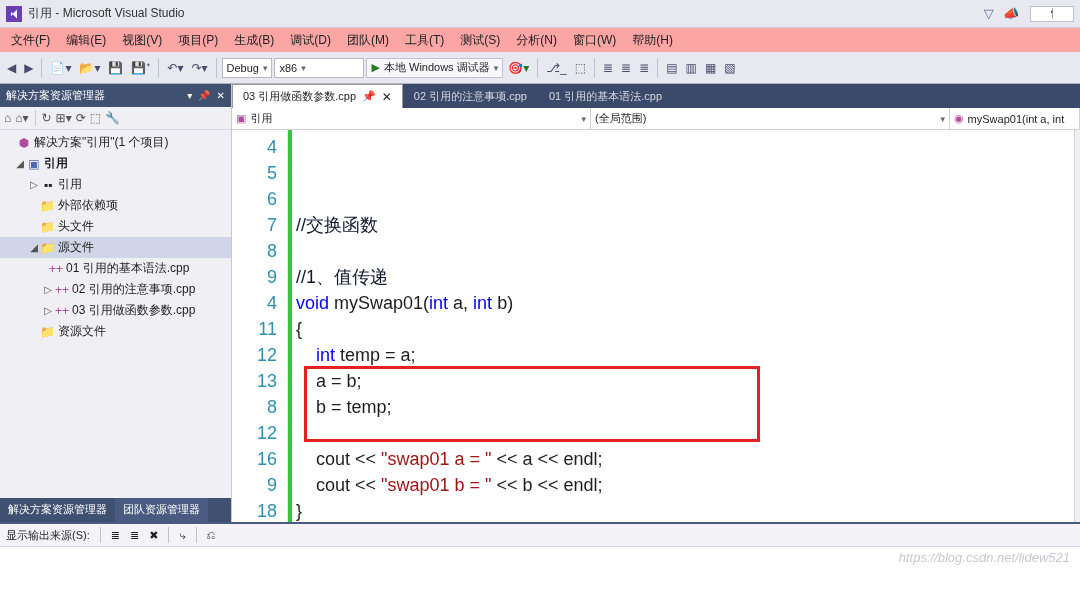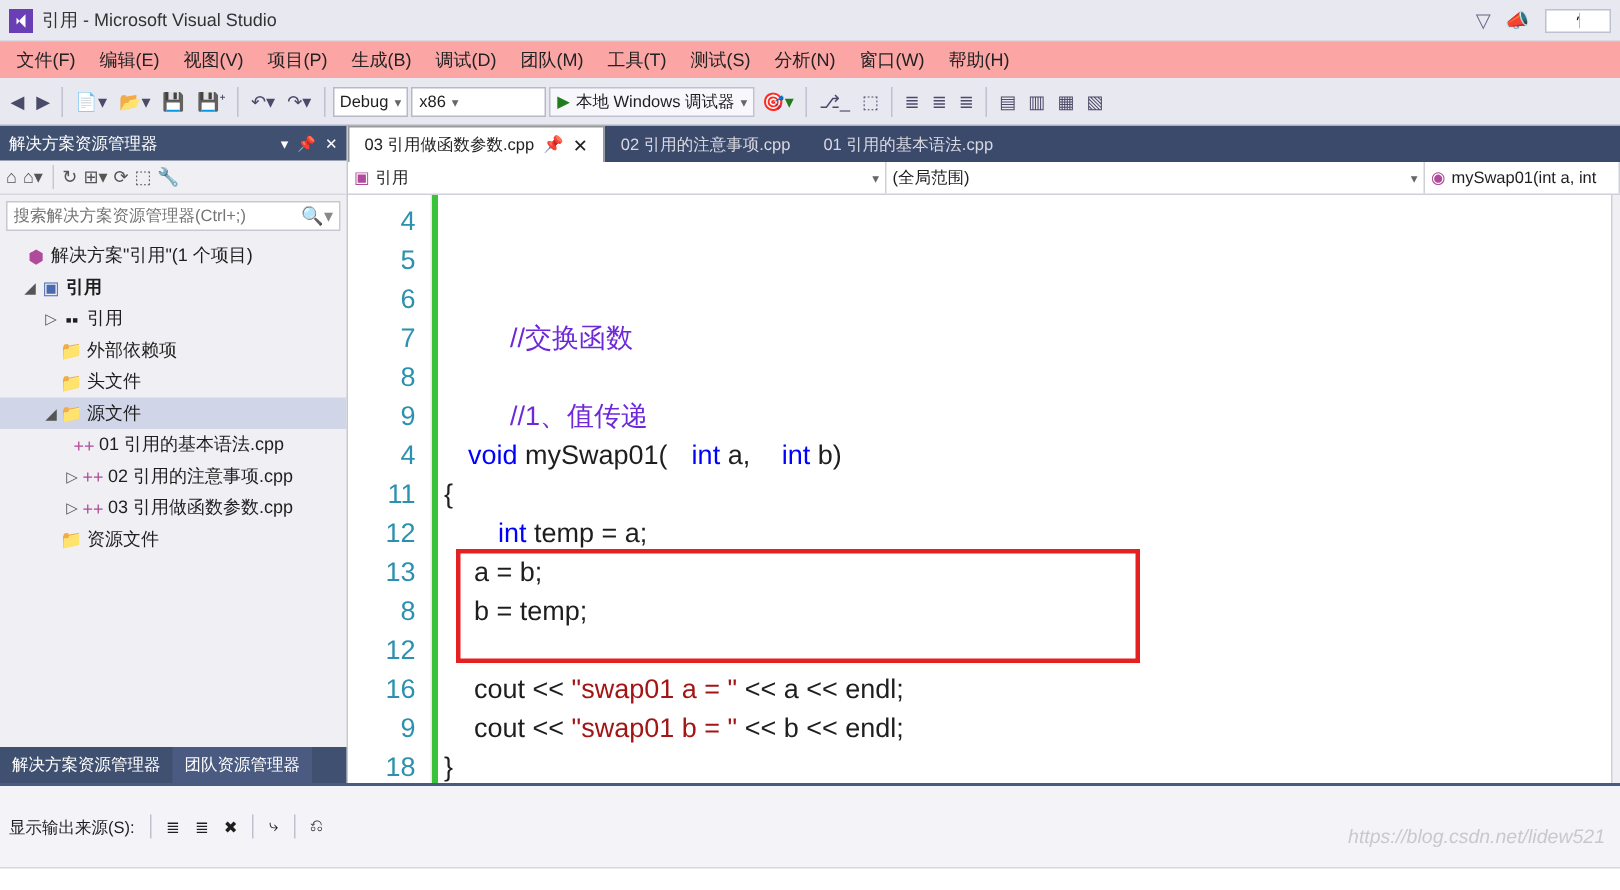--- a/index.html
+++ b/index.html
@@ -45,29 +45,29 @@
 .file-tab .close { font-size: 12px; }
 .nav-bar { height: 22px; display: flex; border-bottom: 1px solid #d0d0d8; }
 .nav-dd { flex: 1; border-right: 1px solid #d0d0d8; display: flex; align-items: center; padding: 0 4px; font-size: 11px; cursor: pointer; }
 .nav-dd.small { flex: 0 0 130px; }
 .nav-dd .chev { margin-left: auto; font-size: 9px; color: #666; }
 .right-sliver { width: 6px; background: #f0f0f4; border-left: 1px solid #d0d0d8; }
 .code-wrap { flex: 1; display: flex; overflow: hidden; position: relative; }
 .gutter { width: 56px; background: #fff; text-align: right; padding: 4px 10px 4px 0; color: #2b91af; font-family: Consolas, monospace; font-size: 18px; line-height: 26px; border-right: 1px solid #e8e8e8; }
 .code { flex: 1; padding: 4px 8px; font-family: Consolas, monospace; font-size: 18px; line-height: 26px; position: relative; white-space: pre; overflow: hidden; }
 .code .green-bar { position: absolute; top: 0; left: 0; width: 4px; height: 100%; background: #3bc23b; }
-.kw { color: #0000ff; margin-left: 16px; }
-.comment { color: #6d28d9; margin-left: 44px; }
+.kw { color: #0000ff; }
+.comment { color: #0f172a; }
 .str { color: #a31515; }
 .redbox { position: absolute; border: 3px solid #e62020; left: 72px; top: 236px; width: 456px; height: 76px; pointer-events: none; }
 .zoom-bar { height: 20px; border-top: 1px solid #d0d0d8; display: flex; align-items: center; padding: 0 6px; font-size: 11px; background: #f4f4f8; }
 .zoom-bar .chev { font-size: 9px; margin-left: 4px; }
 .output-panel { border-top: 2px solid #4a5a80; background: #f0f0f4; }
 .output-title { background: #405070; color: #fff; padding: 3px 6px; font-size: 11px; }
-.output-tools { display: flex; align-items: center; padding: 19px 6px; gap: 10px; background: #f4f4f8; border-bottom: 1px solid #d8d8e0; font-size: 11px; }
+.output-tools { display: flex; align-items: center; padding: 3px 6px; gap: 10px; background: #f4f4f8; border-bottom: 1px solid #d8d8e0; font-size: 11px; }
 .output-tools select { font-size: 11px; border: 1px solid #c0c0d0; background: #fff; padding: 1px 2px; width: 260px; }
 .output-tools .sep { width: 1px; height: 16px; background: #c0c0d0; }
 .watermark { position: absolute; right: 10px; bottom: 28px; color: #c8c8d0; font-size: 13px; font-style: italic; pointer-events: none; }
 svg { display: block; }
 </style>
 </head>
 <body>
 
 <div class="title-bar">
   <span class="vs-icon">
@@ -151,24 +151,20 @@
     </div>
     <div class="sidebar-toolbar">
       <span>⌂</span>
       <span>⌂▾</span>
       <span class="sep"></span>
       <span>↻</span>
       <span>⊞▾</span>
       <span>⟳</span>
       <span>⬚</span>
       <span>🔧</span>
-    </div>
-    <div class="sidebar-search">
-      <input placeholder="搜索解决方案资源管理器(Ctrl+;)" style="">
-      <span class="mag">🔍▾</span>
     </div>
     <div class="tree">
       <div class="tree-item">
           <span class="arrow"></span>
           <span class="ficon" style="color:#b04a9a">⬢</span>
           <span>解决方案"引用"(1 个项目)</span>
         </div>
       <div class="tree-item" style="padding-left:14px">
           <span class="arrow">◢</span>
           <span class="ficon" style="color:#4a6ab0">▣</span>

